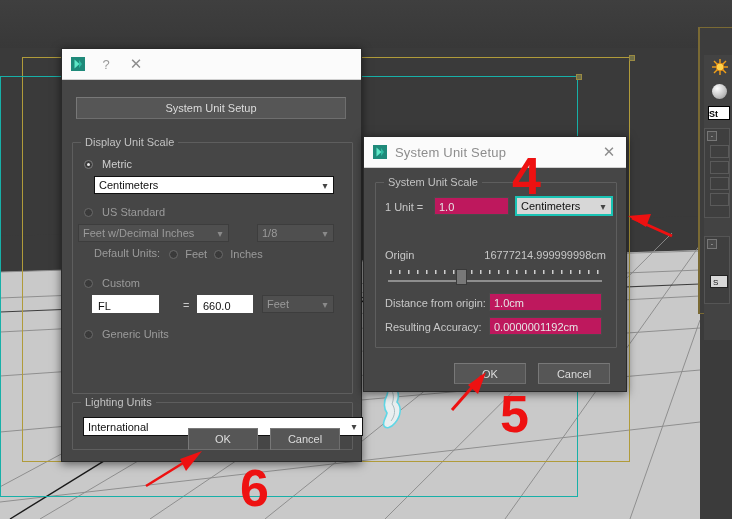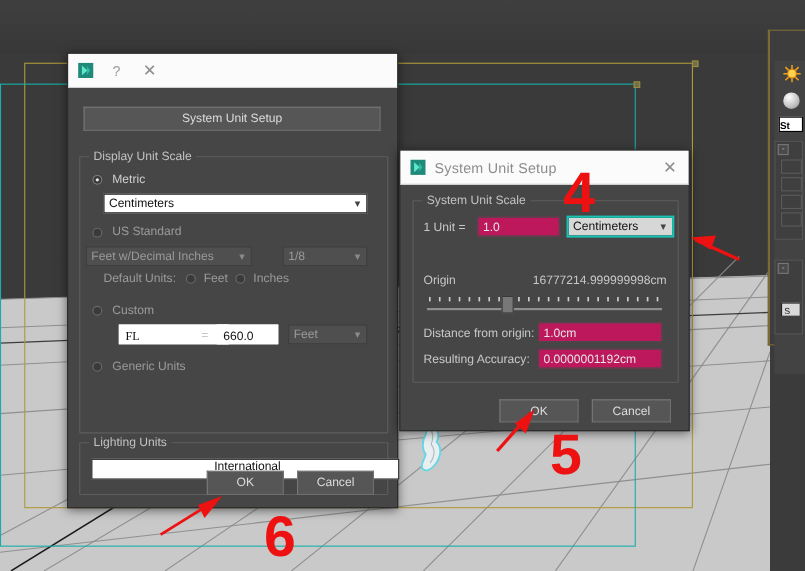--- a/index.html
+++ b/index.html
@@ -233,37 +233,37 @@
         <span class="radio dim" style="margin-left:6px;"></span>
         <span class="rlabel dim" style="margin-left:4px;">Feet</span>
         <span class="radio dim" style="margin-left:4px;"></span>
         <span class="rlabel dim" style="margin-left:4px;">Inches</span>
       </div>
 
       <div style="position:absolute;left:11px;top:133px;">
         <span class="radio dim"></span>
         <span class="rlabel dim">Custom</span>
       </div>
-      <div class="field white" style="position:absolute;left:35px;top:152px;width:100px;height:18px;line-height:14px;font-family:Liberation Serif, serif;">FL</div>
+      <div class="field white" style="position:absolute;left:19px;top:152px;width:67px;height:18px;line-height:14px;">FL</div>
       <div class="lbl" style="position:absolute;left:110px;top:156px;">=</div>
       <div class="field white" style="position:absolute;left:124px;top:152px;width:56px;height:18px;line-height:14px;">660.0</div>
       <div class="combo dark" style="position:absolute;left:189px;top:152px;width:72px;height:18px;">
         <span class="cap">Feet</span>
         <span class="arw">▾</span>
       </div>
 
       <div style="position:absolute;left:11px;top:184px;">
         <span class="radio dim"></span>
         <span class="rlabel dim">Generic Units</span>
       </div>
     </div>
 
     <div class="group" style="left:10px;top:322px;width:279px;height:46px;">
       <div class="group-title">Lighting Units</div>
-      <div class="combo" style="position:absolute;left:10px;top:14px;width:280px;height:19px;flex-direction:column;">
+      <div class="combo" style="position:absolute;left:10px;top:14px;width:280px;height:19px;">
         <span class="cap">International</span>
         <span class="arw">▾</span>
       </div>
     </div>
   </div>
 
   <div class="btn" style="position:absolute;left:126px;top:379px;width:70px;height:22px;line-height:21px;">OK</div>
   <div class="btn" style="position:absolute;left:208px;top:379px;width:70px;height:22px;line-height:21px;">Cancel</div>
 </div>
 

